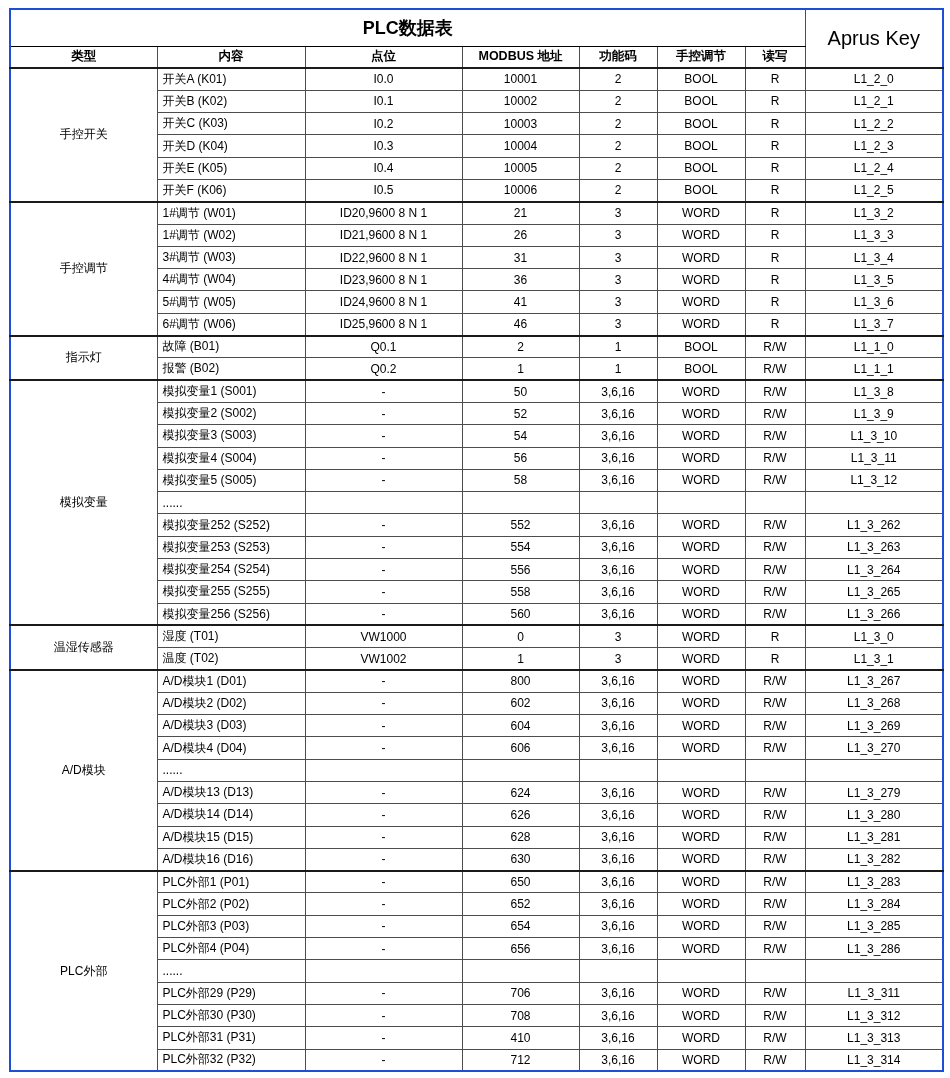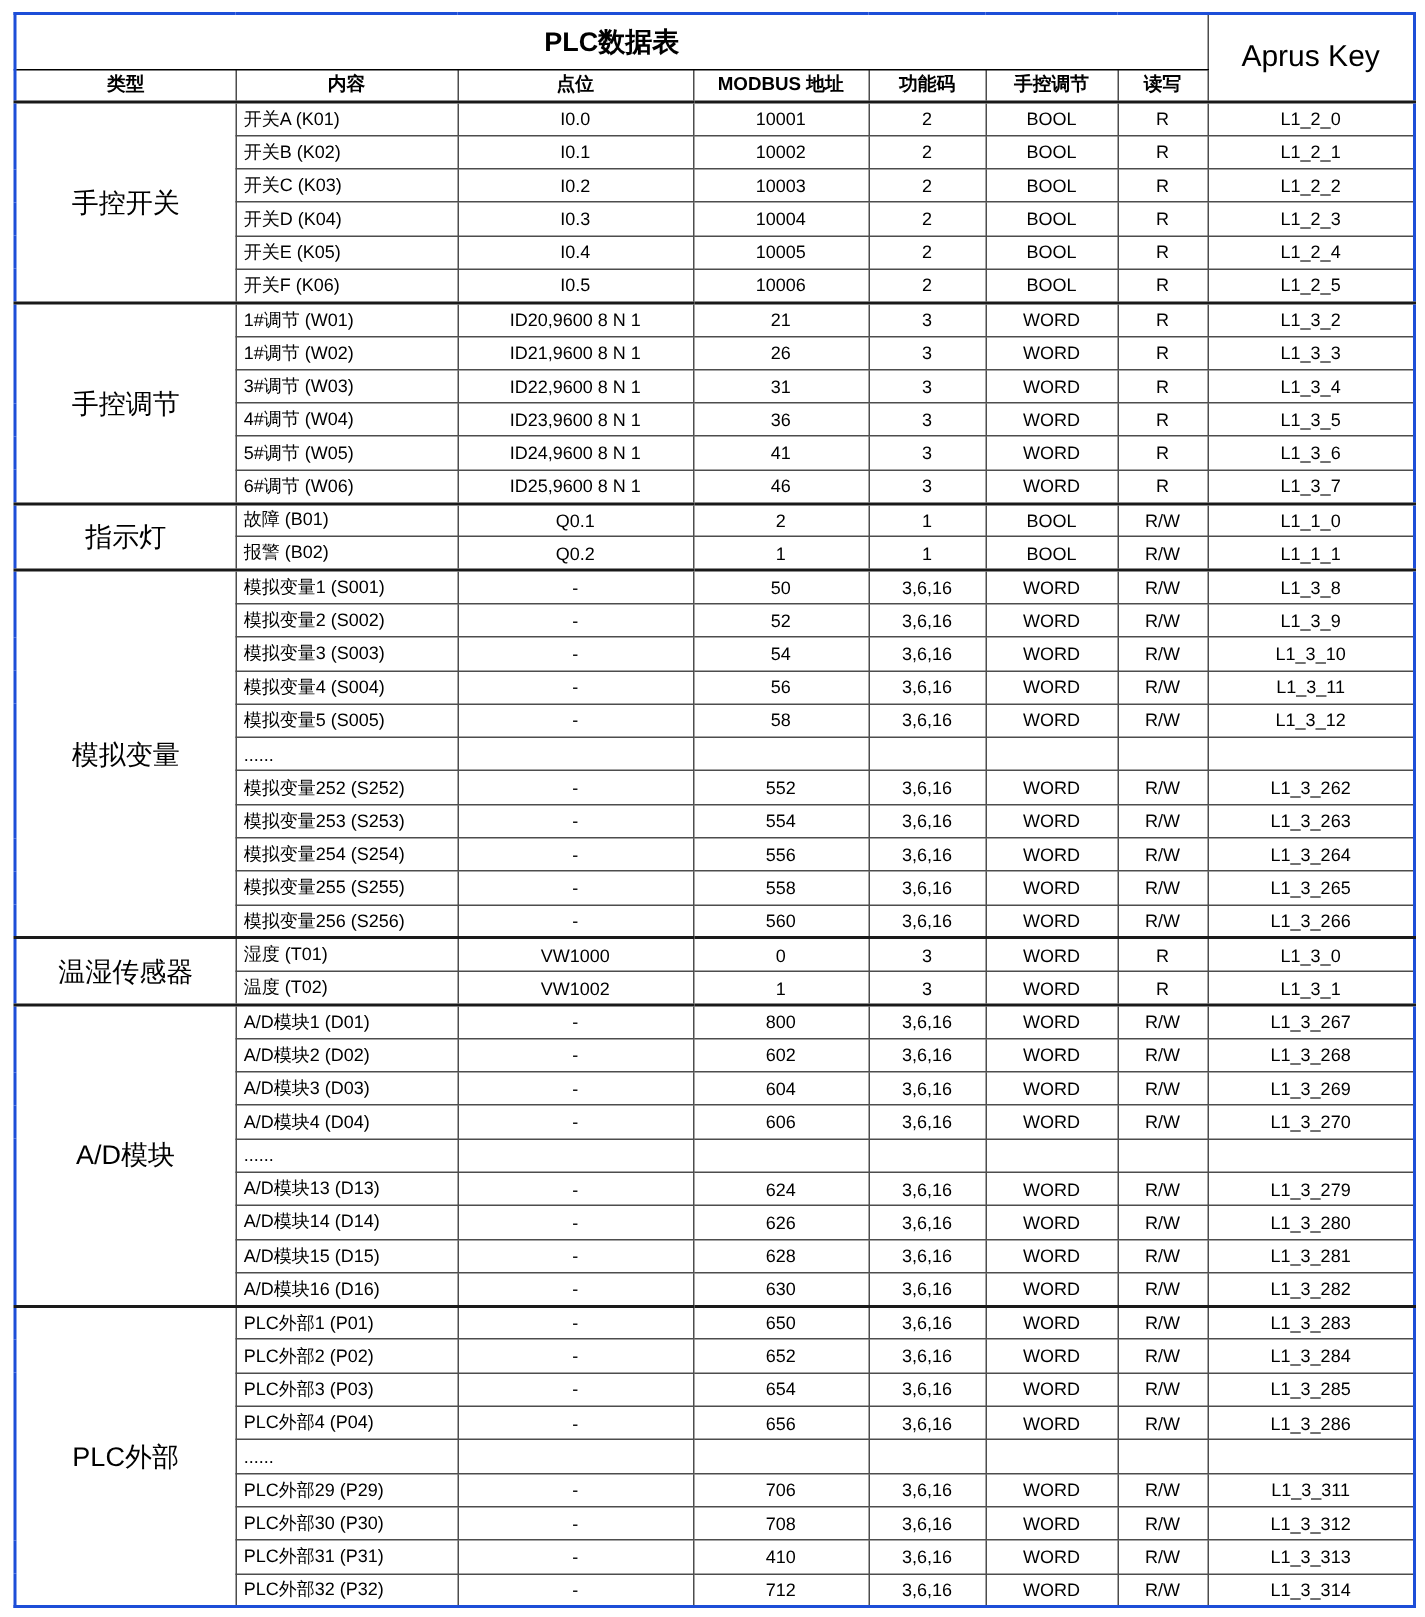--- a/index.html
+++ b/index.html
@@ -37,21 +37,21 @@
     font-weight: normal;
   }
   tr.col-header th {
     font-weight: bold;
     font-size: 12.5px;
     height: 22px;
     border-bottom: 2px solid #1a1a1a;
     margin-top: 17px;
   }
   td.content-cell { text-align: left; }
-  td.type-cell { font-size: 18px; }
+  td.type-cell { font-size: 12px; }
   tr.section-start td { border-top: 2px solid #1a1a1a; }
   
   col.c-type   { width: 147px; }
   col.c-content{ width: 148px; }
   col.c-point  { width: 157px; }
   col.c-modbus { width: 117px; }
   col.c-func   { width: 78px; }
   col.c-dtype  { width: 88px; }
   col.c-rw     { width: 60px; }
   col.c-key    { width: 138px; }

